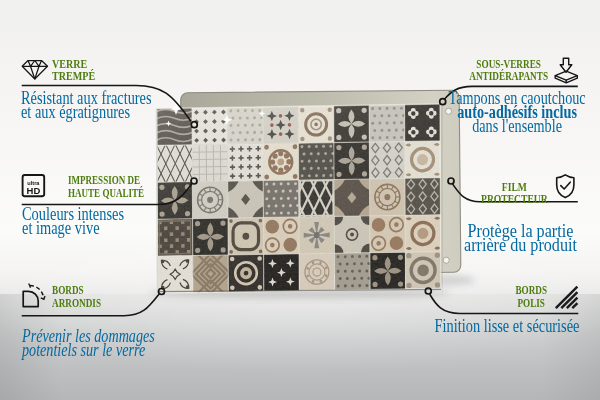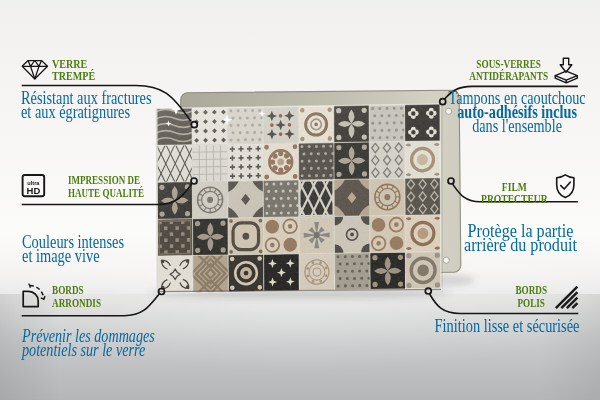--- a/index.html
+++ b/index.html
@@ -931,21 +931,21 @@
   <line x1="572.3" y1="308.2" x2="577.4" y2="303.1"></line>
 </g>
 </svg>
 
 <div class="t title" style="left:51.8px;top:57.9px;"><span class="sqz" id="t1" style="transform:scaleX(0.8285);">VERRE<br>TREMPÉ</span></div>
 
 <div class="t sub" style="left:21.2px;top:91.2px;"><span class="sqz" id="s1" style="transform:scaleX(0.7960);">Résistant aux fractures<br>et aux égratignures</span></div>
 
 <div class="t title" style="left:52.1px;top:174.3px;margin-left:16px;"><span class="sqz" id="t2" style="transform:scaleX(0.7416);">IMPRESSION DE<br>HAUTE QUALITÉ</span></div>
 
-<div class="t sub" style="left:21.6px;top:207.3px;margin-top:28px;"><span class="sqz" id="s2" style="transform:scaleX(0.8000);">Couleurs intenses<br>et image vive</span></div>
+<div class="t sub" style="left:21.6px;top:207.3px;"><span class="sqz" id="s2" style="transform:scaleX(0.8000);">Couleurs intenses<br>et image vive</span></div>
 
 <div class="t title" style="left:51.8px;top:284.1px;"><span class="sqz" id="t3" style="transform:scaleX(0.7537);">BORDS<br>ARRONDIS</span></div>
 
 <div class="t sub" style="left:21.6px;top:329px;font-style:italic;"><span class="sqz" id="s3" style="transform:scaleX(0.7858);">Prévenir les dommages<br>potentiels sur le verre</span></div>
 
 <div class="t title rt" style="right:52.0px;top:57.6px;"><span class="sqz" id="t4" style="transform:scaleX(0.7572);">SOUS-VERRES<br>ANTIDÉRAPANTS</span></div>
 
 <div class="t sub rt" style="right:14px;top:90.6px;"><span class="sqz" id="s4" style="transform:scaleX(0.7902);">Tampons en caoutchouc<br><b>auto-adhésifs inclus</b><br>dans l'ensemble</span></div>
 
 <div class="t title rt" style="right:52.0px;top:181px;"><span class="sqz" id="t5" style="transform:scaleX(0.7867);">FILM<br>PROTECTEUR</span></div>

